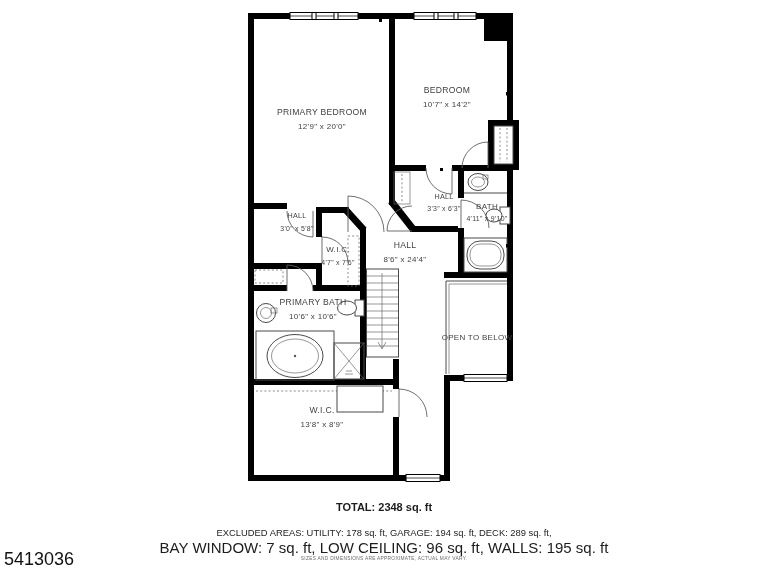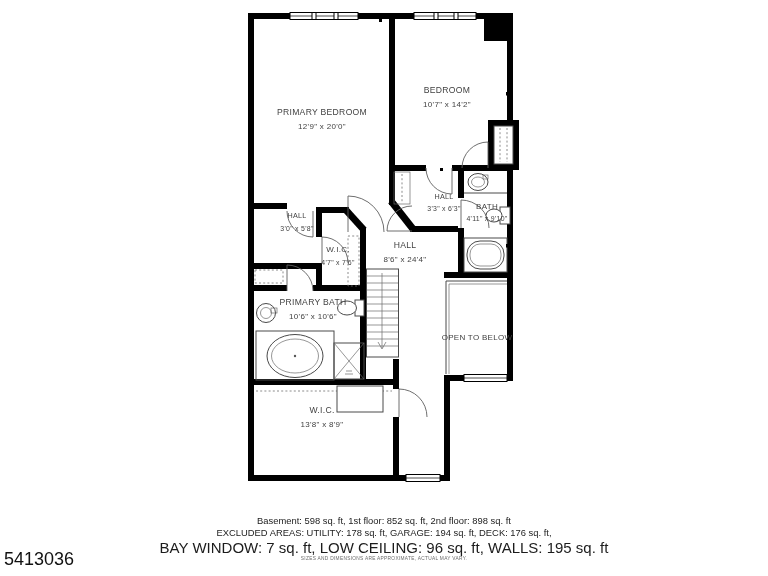--- a/index.html
+++ b/index.html
@@ -253,19 +253,19 @@
     <text class="lbl lblA" x="313" y="305">PRIMARY BATH</text>
     <text class="lbl lblB" x="313" y="319">10'6" x 10'6"</text>
 
     <text class="lbl lblB" x="477" y="340">OPEN TO BELOW</text>
 
     <text class="lbl lblA" x="322" y="413">W.I.C.</text>
     <text class="lbl lblB" x="322" y="427">13'8" x 8'9"</text>
   </g>
 </svg>
 
-<div class="footer f-line1">Basement: 598 sq. ft, 1st floor: 852 sq. ft, 2nd floor: 898 sq. ft</div>
-<div class="footer f-line2">EXCLUDED AREAS: UTILITY: 178 sq. ft, GARAGE: 194 sq. ft, DECK: 176 sq. ft,</div>
+<div class="footer f-total">TOTAL: 2348 sq. ft</div>
+<div class="footer f-line2">EXCLUDED AREAS: UTILITY: 178 sq. ft, GARAGE: 194 sq. ft, DECK: 289 sq. ft,</div>
 <div class="footer f-line3">BAY WINDOW: 7 sq. ft, LOW CEILING: 96 sq. ft, WALLS: 195 sq. ft</div>
 <div class="footer f-disc">SIZES AND DIMENSIONS ARE APPROXIMATE, ACTUAL MAY VARY.</div>
 
 <div class="listing-id">5413036</div>
 </div>
 
 </body></html>

